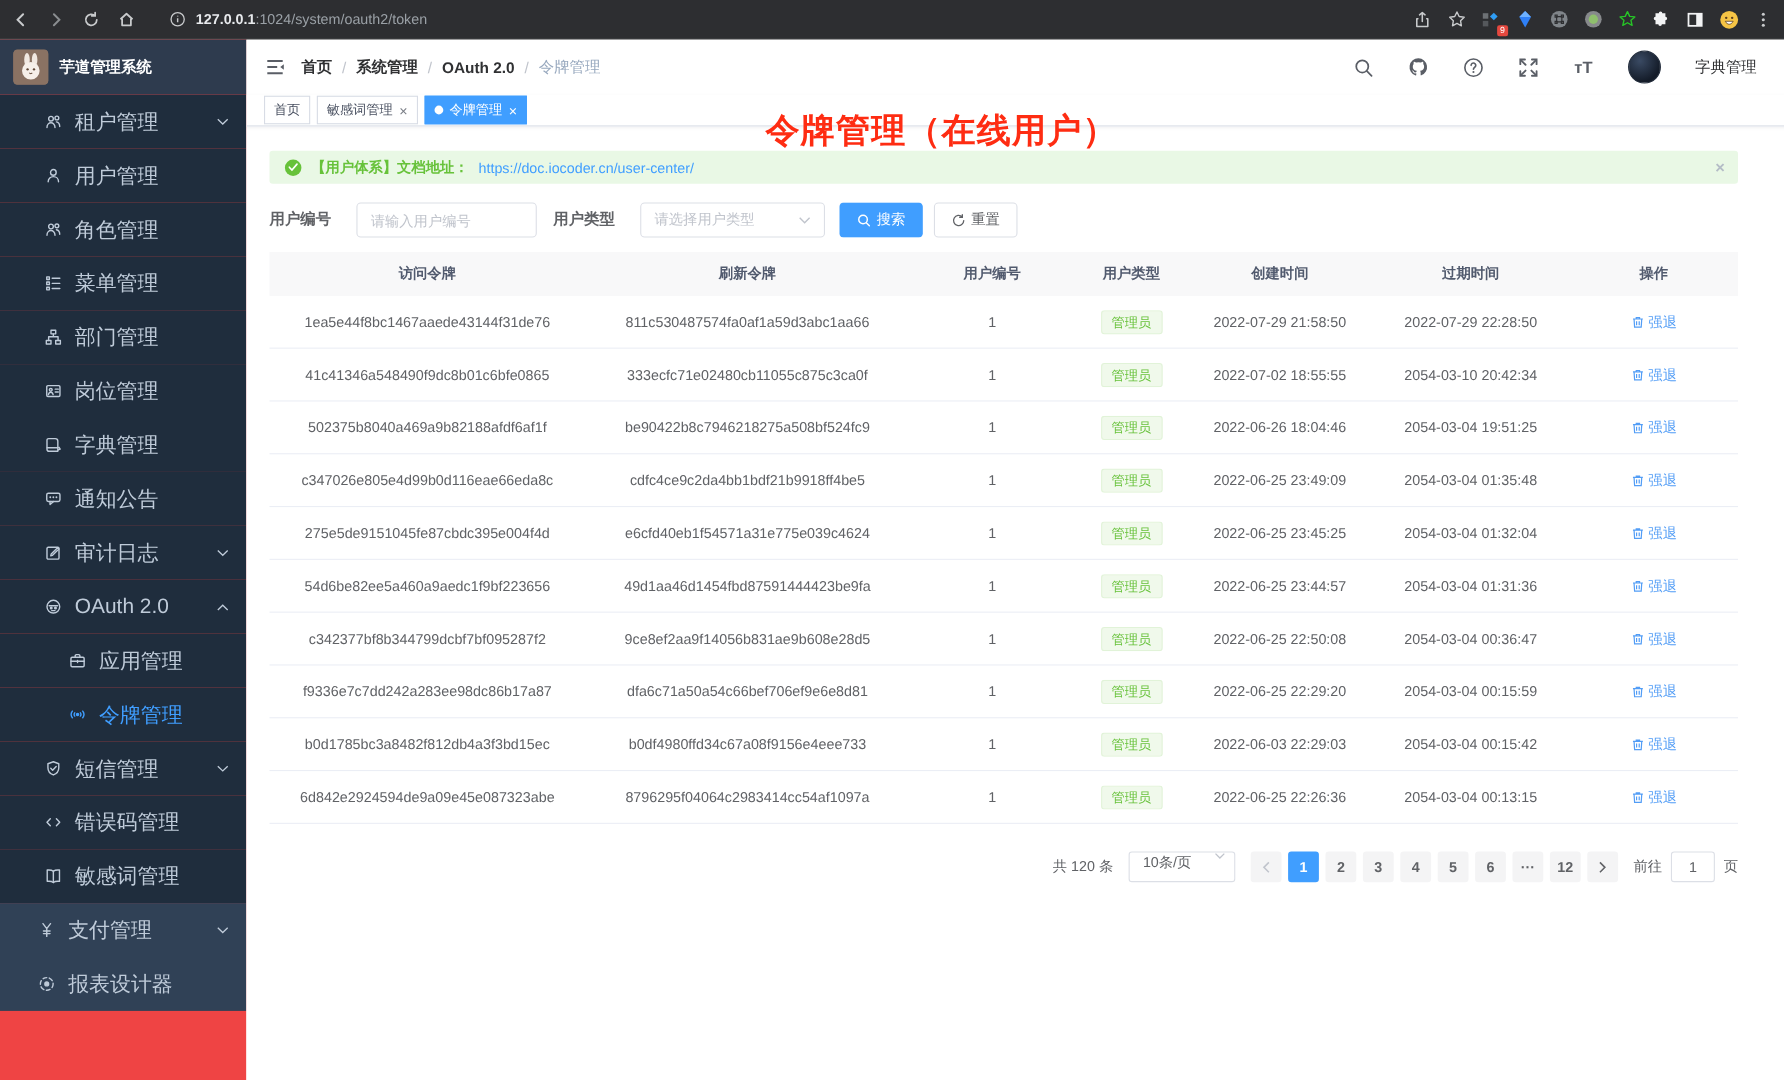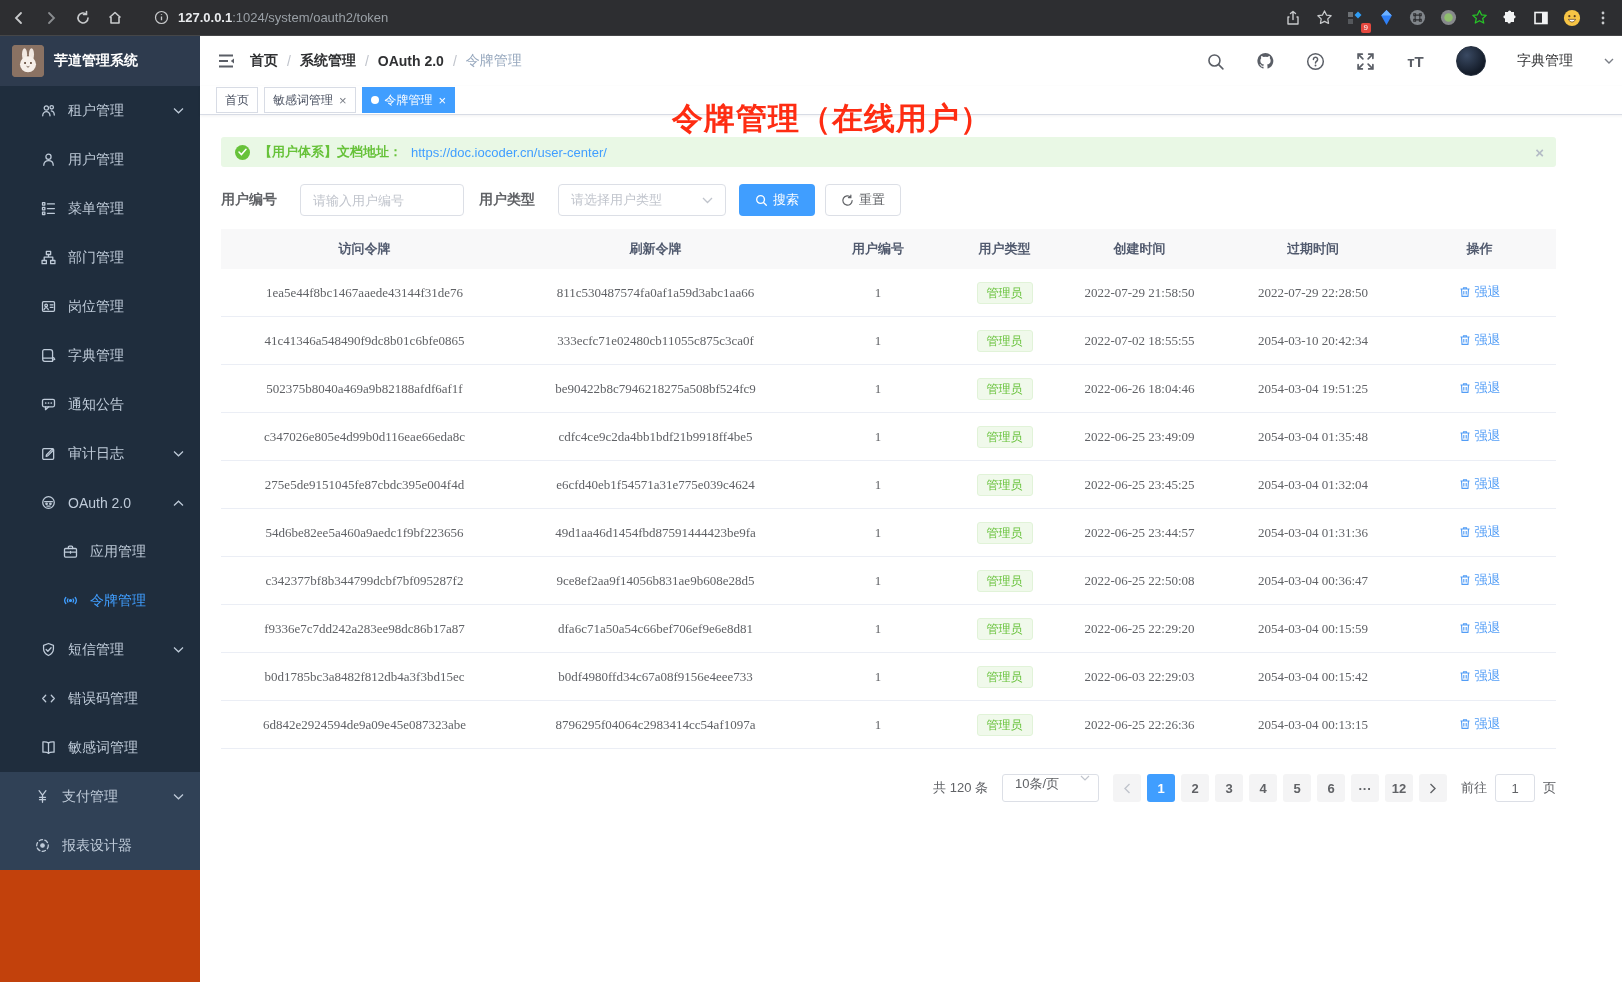--- a/index.html
+++ b/index.html
@@ -13,26 +13,26 @@
   .b-ico { width:18px; height:18px; color:#c8cacc; display:flex; align-items:center; justify-content:center; flex:none; }
   .url-box { flex:1; display:flex; align-items:center; gap:8px; color:#c8cacc; font-size:13px; padding-left:14px; }
   .url-host { color:#e8eaed; font-weight:700; }
   .url-path { color:#9aa0a6; }
   .ext-cluster { display:flex; align-items:center; gap:13px; }
   .badge-9 { position:absolute; right:-7px; bottom:-6px; background:#e5483f; color:#fff; font-size:8px;
     padding:1px 3px; border-radius:2px; line-height:1; }
 
   
   .app { display:flex; height:946px; }
-  .sidebar { width:200px; background:#c2410c; flex:none; display:flex; flex-direction:column; }
+  .sidebar { width:224px; background:#ef4444; flex:none; display:flex; flex-direction:column; }
   .logo-bar { height:50px; background:#2e3b4e; display:flex; align-items:center; gap:10px; padding:0 12px; flex:none; }
   .logo-img { width:32px; height:32px; border-radius:4px; background:#8a7263; overflow:hidden; flex:none; }
   .logo-title { color:#fff; font-size:14px; font-weight:700; white-space:nowrap; }
   .menu { flex:1; overflow:hidden; }
-  .menu-item { height:49px; display:flex; align-items:center; gap:12px; color:#bfcbd9; font-size:14px;
+  .menu-item { height:49px; display:flex; align-items:center; gap:12px; color:#bfcbd9; font-size:19px;
     cursor:pointer; position:relative; padding-left:40px; }
   .menu-item.sec-dark { background:#1f2d3d; }
   .menu-item.sec-light { background:#304156; padding-left:34px; }
   .menu-item.sub { padding-left:62px; }
   .menu-item.active { color:#409eff; }
   .m-ico { width:16px; height:16px; display:flex; align-items:center; justify-content:center; flex:none; }
   .chev { position:absolute; right:16px; top:50%; transform:translateY(-50%); color:#bfcbd9; }
   .chev.up { transform:translateY(-50%) rotate(180deg); }
 
   .main { flex:1; display:flex; flex-direction:column; position:relative; background:#fff; }
@@ -81,21 +81,21 @@
   .f-input::placeholder { color:#c0c4cc; }
   .f-select { width:168px; display:flex; align-items:center; justify-content:space-between; color:#c0c4cc; cursor:pointer; }
   .gap15 { width:15px; }
   .btn { height:32px; border-radius:4px; font-size:13px; display:inline-flex; align-items:center;
     justify-content:center; gap:5px; cursor:pointer; border:1px solid transparent; padding:15px 15px; font-family:inherit; }
   .btn-primary { background:#409eff; color:#fff; margin-left:13px; }
   .btn-plain { background:#fff; border-color:#dcdfe6; color:#606266; margin-left:10px; }
 
   
   .table { --cols:287px 295px 150px 103px 167px 180px 153px; margin-top:7px; }
-  .thead, .tr { display:grid; grid-template-columns:var(--cols); align-items:center;font-family:Liberation Serif, serif; }
+  .thead, .tr { display:grid; grid-template-columns:var(--cols); align-items:center; }
   .thead { background:#f8f8f9; height:40px; }
   .th { font-size:13px; font-weight:700; color:#515a6e; text-align:center; }
   .tr { height:48px; border-bottom:1px solid #ebeef5; }
   .td { font-size:13px; color:#606266; text-align:center; overflow:hidden; white-space:nowrap; }
   .tag-success { display:inline-block; background:#f0f9eb; border:1px solid #e1f3d8; color:#67c23a;
     font-size:12px; padding:2px 9px; border-radius:3px; line-height:16px; }
   .link-danger { color:#529df6; display:inline-flex; align-items:center; gap:4px; cursor:pointer; font-size:13px; }
 
   
   .pagination { display:flex; align-items:center; justify-content:flex-end; margin-top:25px;
@@ -254,20 +254,31 @@
             <svg width="15" height="15" viewBox="0 0 14 14" fill="none" stroke="currentColor" stroke-width="1.2" stroke-linecap="round" stroke-linejoin="round">
               <circle cx="7" cy="4.4" r="2.4"></circle>
               <path d="M2.6 12.4c0-2.8 2-4.4 4.4-4.4s4.4 1.6 4.4 4.4"></path>
             </svg>
           </span>
           <span>用户管理</span>
         </div>
         <div class="menu-item sec-dark">
           <span class="m-ico">
             <svg width="15" height="15" viewBox="0 0 14 14" fill="none" stroke="currentColor" stroke-width="1.2" stroke-linecap="round" stroke-linejoin="round">
+              <circle cx="5" cy="4.6" r="2"></circle>
+              <path d="M1.6 12c0-2.6 1.8-4 3.4-4s3.4 1.4 3.4 4"></path>
+              <circle cx="10" cy="4" r="1.6"></circle>
+              <path d="M9.6 7.3c1.7.3 2.8 1.8 2.8 3.9"></path>
+            </svg>
+          </span>
+          <span>角色管理</span>
+        </div>
+        <div class="menu-item sec-dark">
+          <span class="m-ico">
+            <svg width="15" height="15" viewBox="0 0 14 14" fill="none" stroke="currentColor" stroke-width="1.2" stroke-linecap="round" stroke-linejoin="round">
               <rect x="1.4" y="1.6" width="2.2" height="2.2"></rect>
               <rect x="1.4" y="6" width="2.2" height="2.2"></rect>
               <rect x="1.4" y="10.4" width="2.2" height="2.2"></rect>
               <path d="M6 2.7h6.5M6 7.1h6.5M6 11.5h6.5"></path>
             </svg>
           </span>
           <span>菜单管理</span>
         </div>
         <div class="menu-item sec-dark">
           <span class="m-ico">

